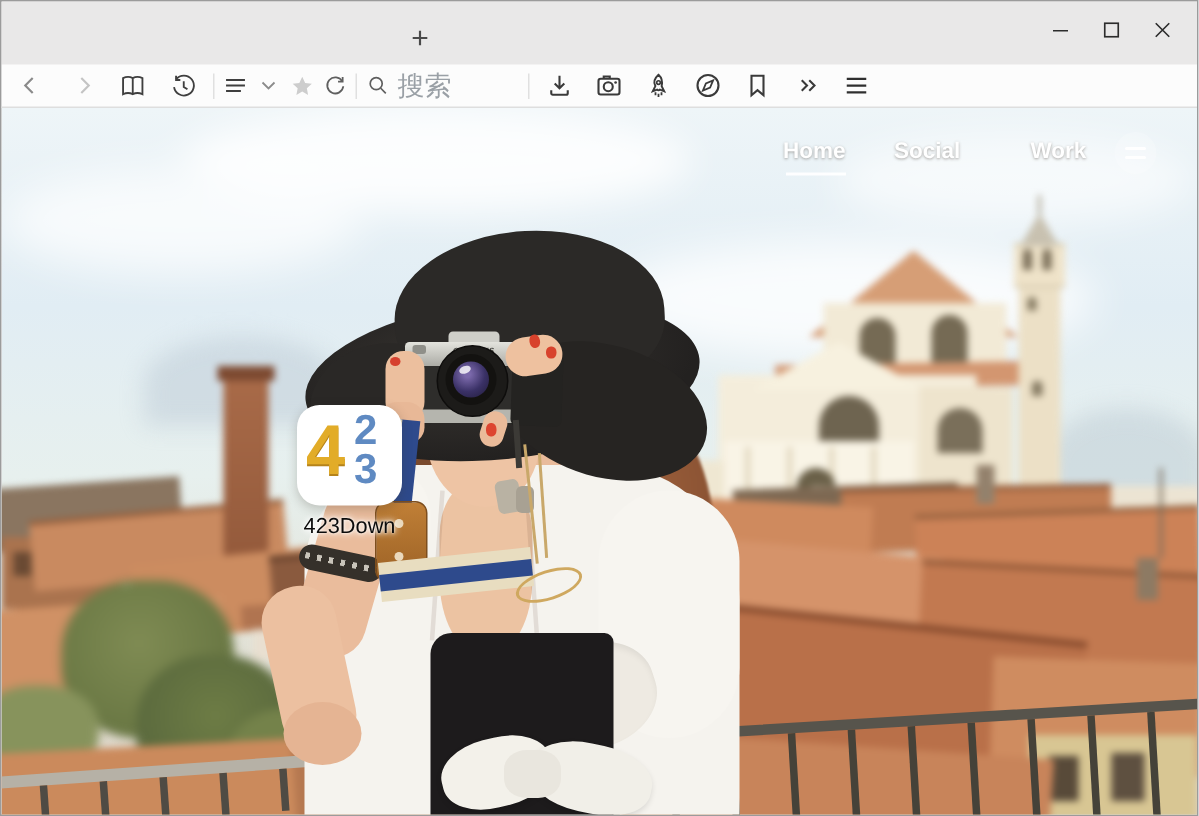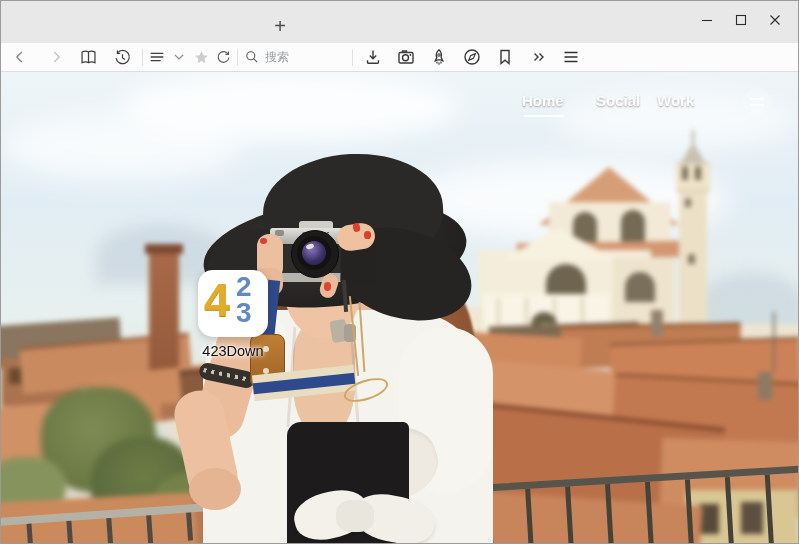--- a/index.html
+++ b/index.html
@@ -17,21 +17,21 @@
   .winbtn{width:34px;height:26px;display:flex;align-items:center;justify-content:center;}
   
   .toolbar{height:28px;background:#fcfcfc;border-bottom:1px solid #dedede;display:flex;align-items:center;}
   .tbtn{flex:none;display:flex;align-items:center;justify-content:center;width:22px;height:22px;}
   .sep{flex:none;width:1px;height:17px;background:#e0e0e0;margin:0 3px;}
   .addr{flex:1;display:flex;align-items:center;min-width:0;}
   .caret{width:1px;height:15px;background:#444;margin:0 2px 0 4px;flex:none;}
   .addr input{flex:1;border:none;outline:none;background:transparent;font-size:13px;color:#333;min-width:0;font-family:inherit;}
   .addr input::placeholder{color:#9aa0a6;}
   .searchbox{flex:none;display:flex;align-items:center;width:108px;}
-  .searchbox input{width:78px;border:none;outline:none;background:transparent;font-size:12px;color:#333;font-family:inherit;}
+  .searchbox input{width:78px;border:none;outline:none;background:transparent;font-size:18px;color:#333;font-family:inherit;}
   .searchbox input::placeholder{color:#9aa0a6;}
   .icon-strip{flex:none;display:flex;align-items:center;gap:11px;margin:0 8px 0 6px;}
   
   .page{position:relative;width:797px;height:472px;overflow:hidden;}
   .sky{position:absolute;inset:0;background:linear-gradient(180deg,#eef5f8 0%,#e1edf4 28%,#e7f0ee 52%,#e3e4da 72%,#ddd3c4 100%);}
   .ph{position:absolute;display:block;}
   .bg{position:absolute;inset:0;filter:blur(2.4px);}
   .fg{position:absolute;inset:0;}
   .tiles{background-image:repeating-linear-gradient(92deg,rgba(60,25,10,.10) 0 2px,rgba(0,0,0,0) 2px 8px),
                           repeating-linear-gradient(2deg,rgba(255,255,255,.07) 0 2px,rgba(0,0,0,0) 2px 9px);}
@@ -353,21 +353,21 @@
       <i class="ph" style="left:343px;top:252px;width:12px;height:18px;background:#a8a193;border-radius:4px"></i>
       <i class="ph" style="left:352px;top:224px;width:2px;height:80px;background:#c9a86a;transform:rotate(-6deg)"></i>
       <i class="ph" style="left:360px;top:230px;width:2px;height:70px;background:#c9a86a;transform:rotate(-4deg)"></i>
       <i class="ph" style="left:342px;top:308px;width:46px;height:20px;border:2px solid #cfa85f;border-radius:50%;transform:rotate(-18deg);box-sizing:border-box"></i>
     </div>
 
     <div class="site-nav">
       <span class="nav-item" style="left:521px">Home</span>
       <span class="nav-underline" style="left:523px;top:23px;width:40px"></span>
       <span class="nav-item" style="left:595px">Social</span>
-      <span class="nav-item" style="left:656px">Work</span>
+      <span class="nav-item" style="left:686px">Work</span>
       <span class="nav-menu" style="left:742px;top:-4px">
           <i></i>
           <i></i>
         </span>
     </div>
 
     <div class="shortcut">
       <div class="logo-card">
         <span class="d4">4</span>
         <span class="d2">2</span>

